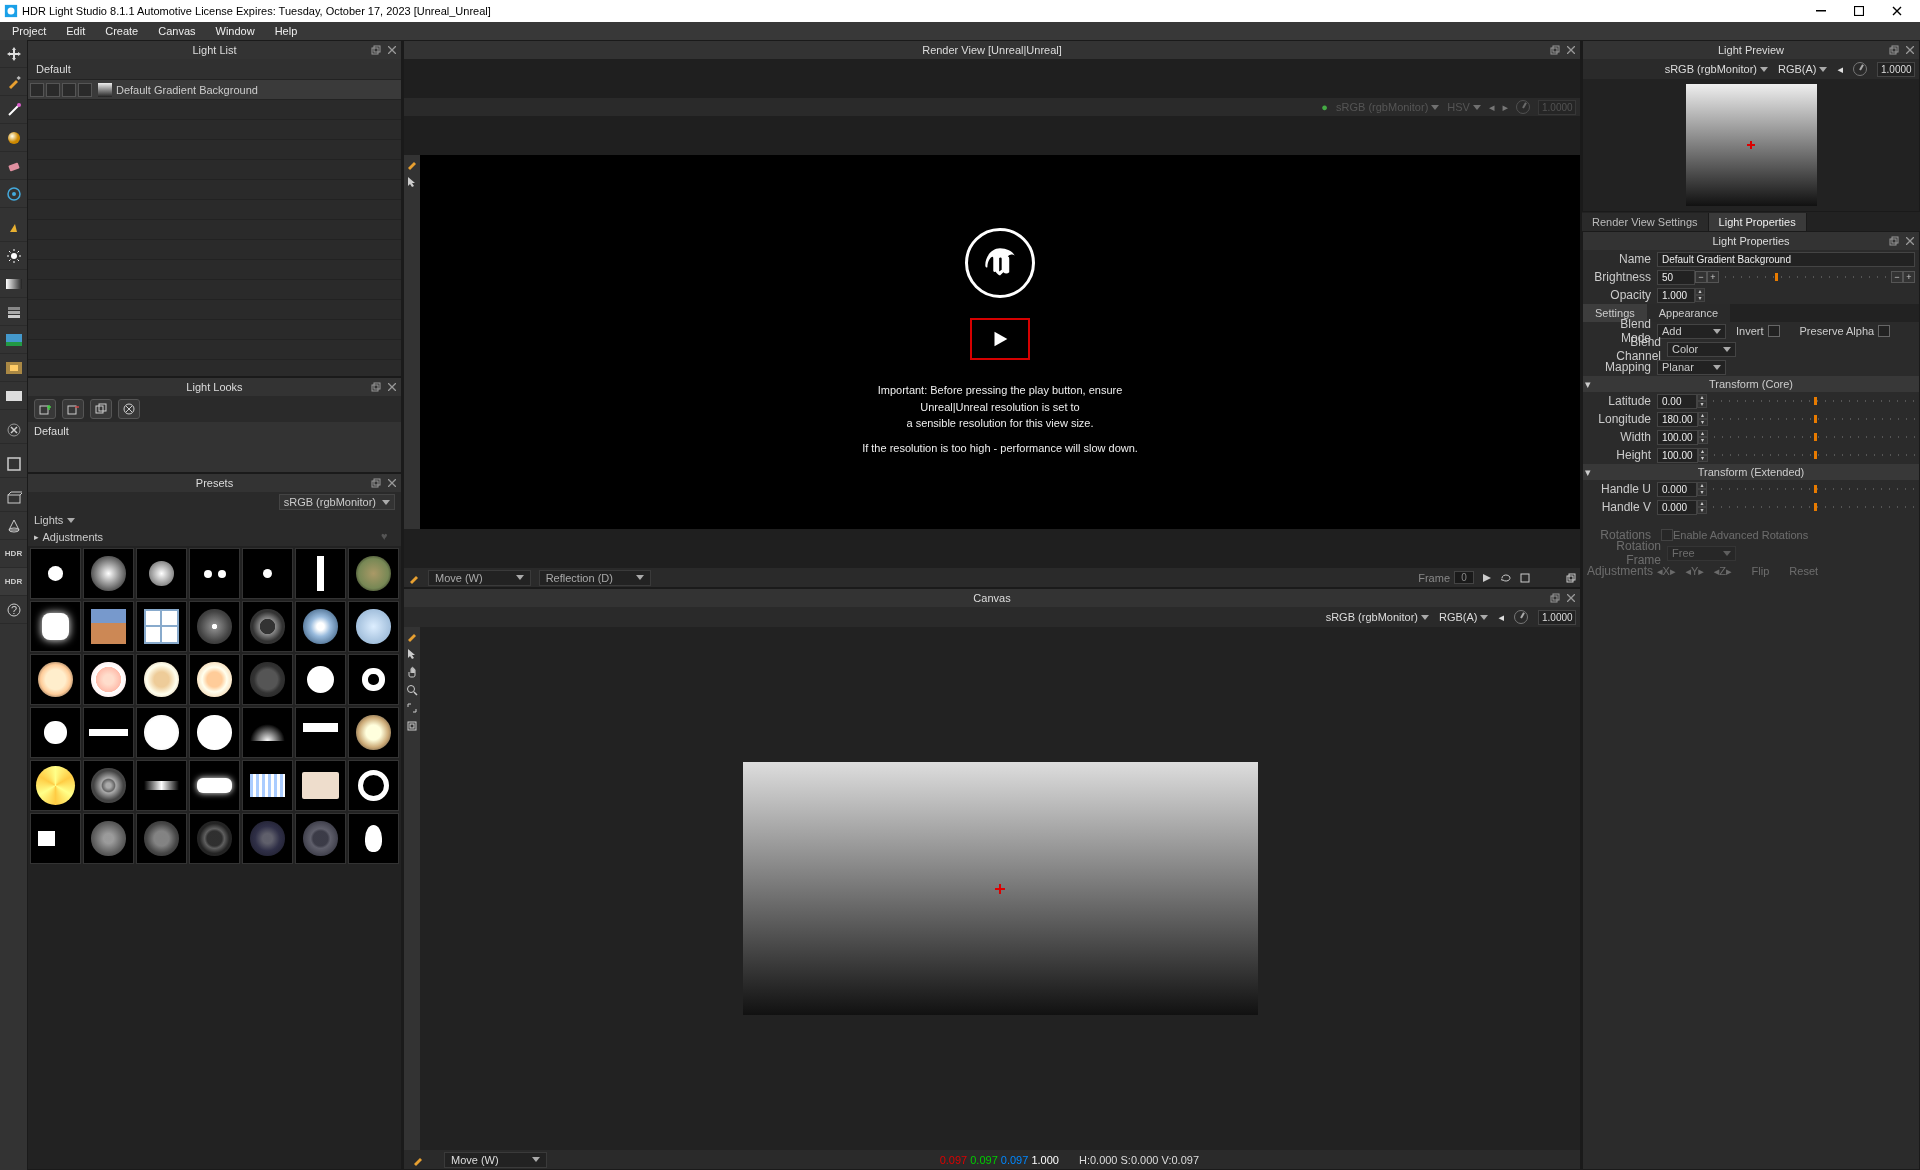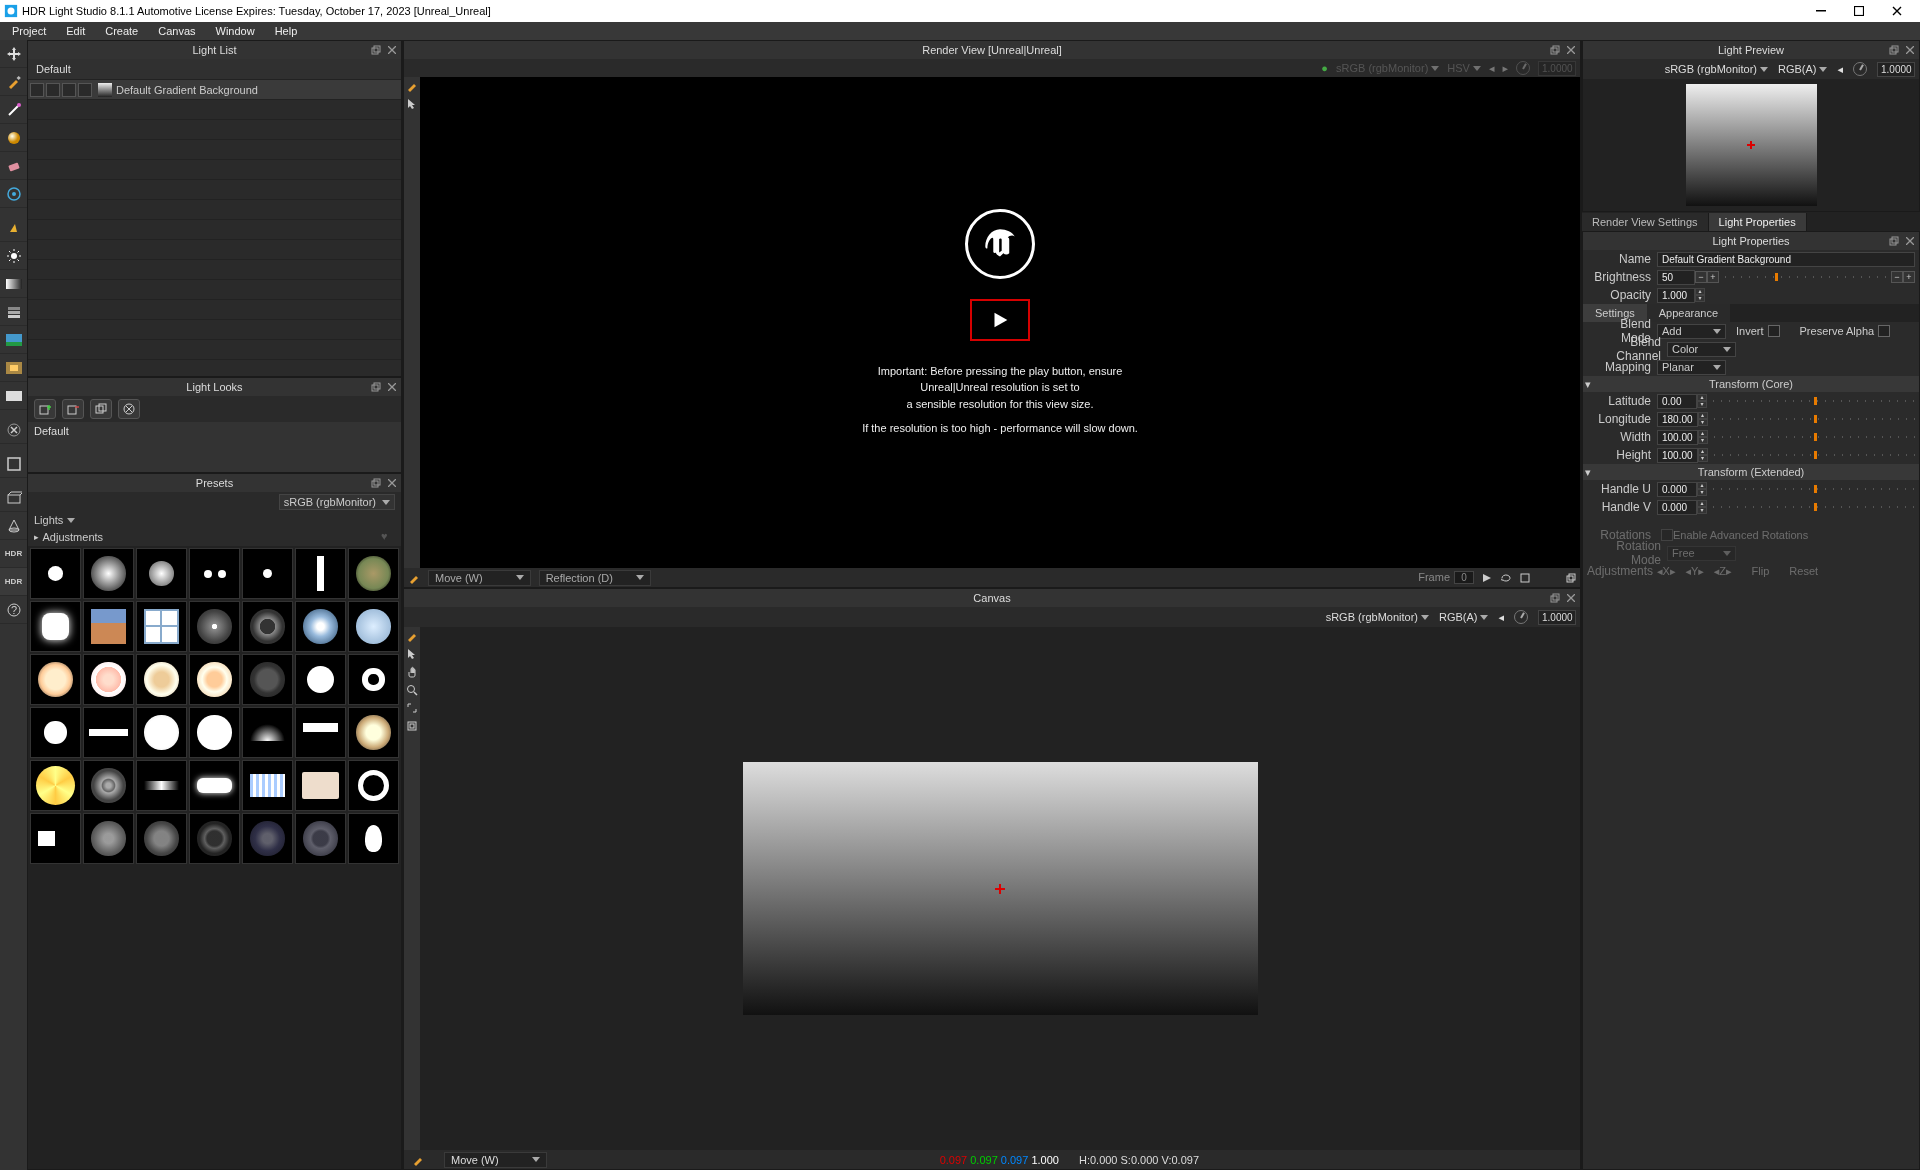--- a/index.html
+++ b/index.html
@@ -43,21 +43,21 @@
 .presets { flex: 1; }
 .presets-toolbar { height: 20px; display: flex; align-items: center; justify-content: flex-end; padding: 0 6px; background: #2a2a2a; gap: 4px;}
 .presets-dd { display:flex; align-items:center; padding:0 4px; background:#333; border:1px solid #444; height:16px; }
 .presets-category { display:flex; align-items:center; padding:2px 6px; background:#2a2a2a; gap:4px; }
 .presets-grid { flex:1; overflow:hidden; display:grid; grid-template-columns:repeat(7,1fr); gap:2px; padding:2px; background:#222; align-content:start;}
 .preset { aspect-ratio: 1/1; background:#000; border:1px solid #333; display:flex; align-items:center; justify-content:center; overflow:hidden;}
 .preset-shape { width:70%; height:70%; }
 
 
 .centercol { flex: 1; display: flex; flex-direction: column; }
-.renderview { flex: 1; display: flex; flex-direction: column; }
+.renderview { flex: 1; display: flex; flex-direction: column; gap: 39px; }
 .rv-toolbar { height: 18px; background: #2a2a2a; display: flex; align-items: center; justify-content: flex-end; padding: 0 4px; gap: 8px; color:#777; font-size:10px; }
 .rv-content { flex:1; display:flex; }
 .rv-sidetools { width:16px; background:#333; display:flex; flex-direction:column; }
 .rv-sidetools .st { height:18px; display:flex; align-items:center; justify-content:center; }
 .rv-canvas { flex:1; background:#000; display:flex; flex-direction:column; align-items:center; justify-content:center; color:#fff; }
 .unreal-logo { width:70px; height:70px; border:3px solid #fff; border-radius:50%; display:flex; align-items:center; justify-content:center; margin-bottom: 20px;}
 .unreal-logo svg { width:42px; height:42px; }
 .playbtn { width:60px; height:42px; border:2px solid #d60000; display:flex; align-items:center; justify-content:center; margin-bottom: 22px;}
 .playbtn svg { width:22px; height:22px; }
 .rv-text { text-align:center; font-size:12px; line-height:1.5; color:#eee; }
@@ -119,21 +119,21 @@
 
 svg { display:block; }
 
 .rv-dd { display:flex; align-items:center; gap:3px; opacity: .55;}
 .canvas-dd { display:flex; align-items:center; gap:3px;}
 .expogauge { width:14px; height:14px; border:1px solid #777; border-radius:7px; position:relative; }
 .expogauge::after { content:""; position:absolute; left:5px; top:1px; width:2px; height:6px; background:#aaa; transform-origin: bottom; transform:rotate(30deg);}
 .exponum { width:38px; background:#222; border:1px solid #444; padding:1px 3px; font-size:10px; text-align:right;}
 
 .rv-footer .dd, .canvas-footer .dd { display:flex; align-items:center; gap:3px; background:#222; padding:1px 6px; border:1px solid #3a3a3a;}
-.framebox { display:flex; gap:4px;margin-left:44px;}
+.framebox { display:flex; align-items:center; gap:4px;margin-left:44px;}
 .framebox input { width:20px; background:#1a1a1a; border:1px solid #444; color:#888; font-size:10px; text-align:center;}
 
 .plabel-wide { width: 80px !important; }
 
 .lefttoolbar .gap { flex:1; }
 .lefttoolbar .hdr { font-size:8px; font-weight:bold; padding:1px; text-align:center;}
 .minusplus { width:12px; height:12px; background:#333; border:1px solid #555; font-size:9px; display:flex;align-items:center;justify-content:center;color:#ccc;}
 
 .dropdown-arrow{ margin-left:auto; }
 </style>
@@ -980,21 +980,21 @@
           </div>
       </div>
 
       <div style="height:10px"></div>
       <div class="proprow dimmed">
         <div class="plabel">Rotations</div>
         <div class="checkbox"></div>
         <span style="margin-left:0">Enable Advanced Rotations</span>
       </div>
       <div class="proprow dimmed">
-        <div class="plabel plabel-wide" style="width:70px">Rotation Mode</div>
+        <div class="plabel plabel-wide" style="width:70px">Rotation Frame</div>
         <div class="dd">
             <span>Free</span>
             <span class="chev dropdown-arrow"></span>
           </div>
       </div>
       <div class="proprow dimmed">
         <div class="plabel">Adjustments</div>
         <span>◂</span>
           <span>X</span>
           <span>▸</span>

